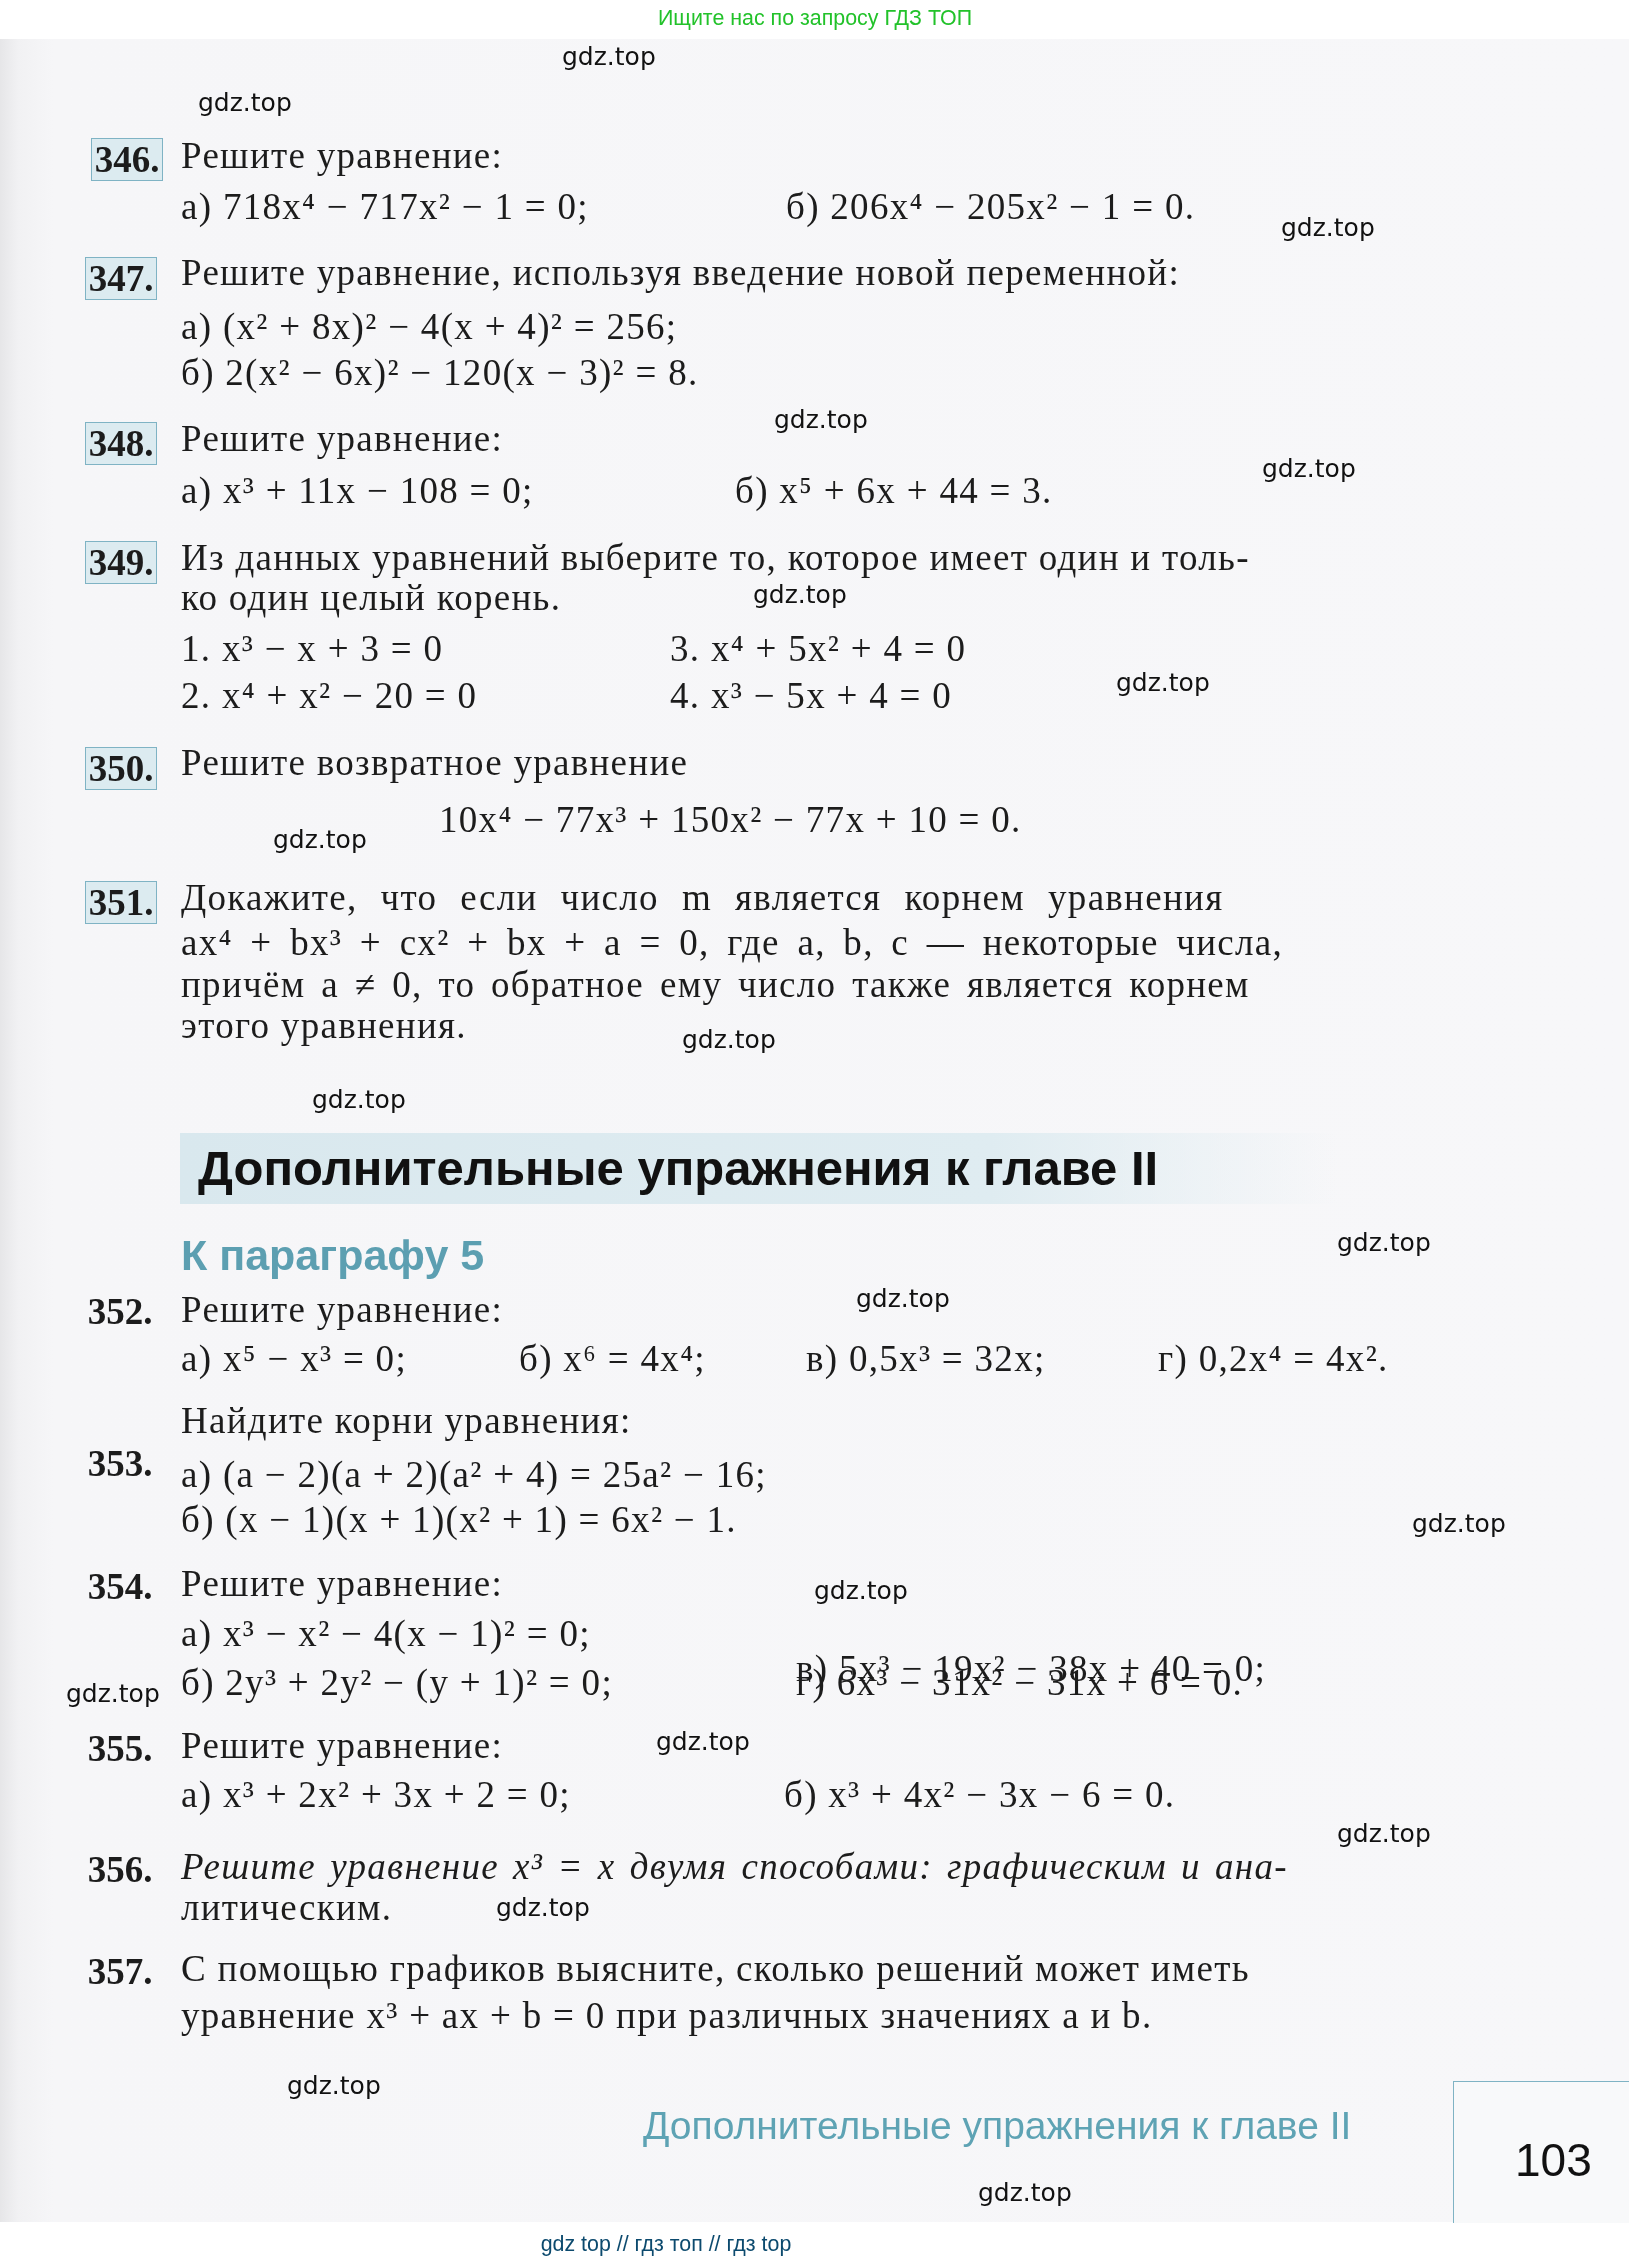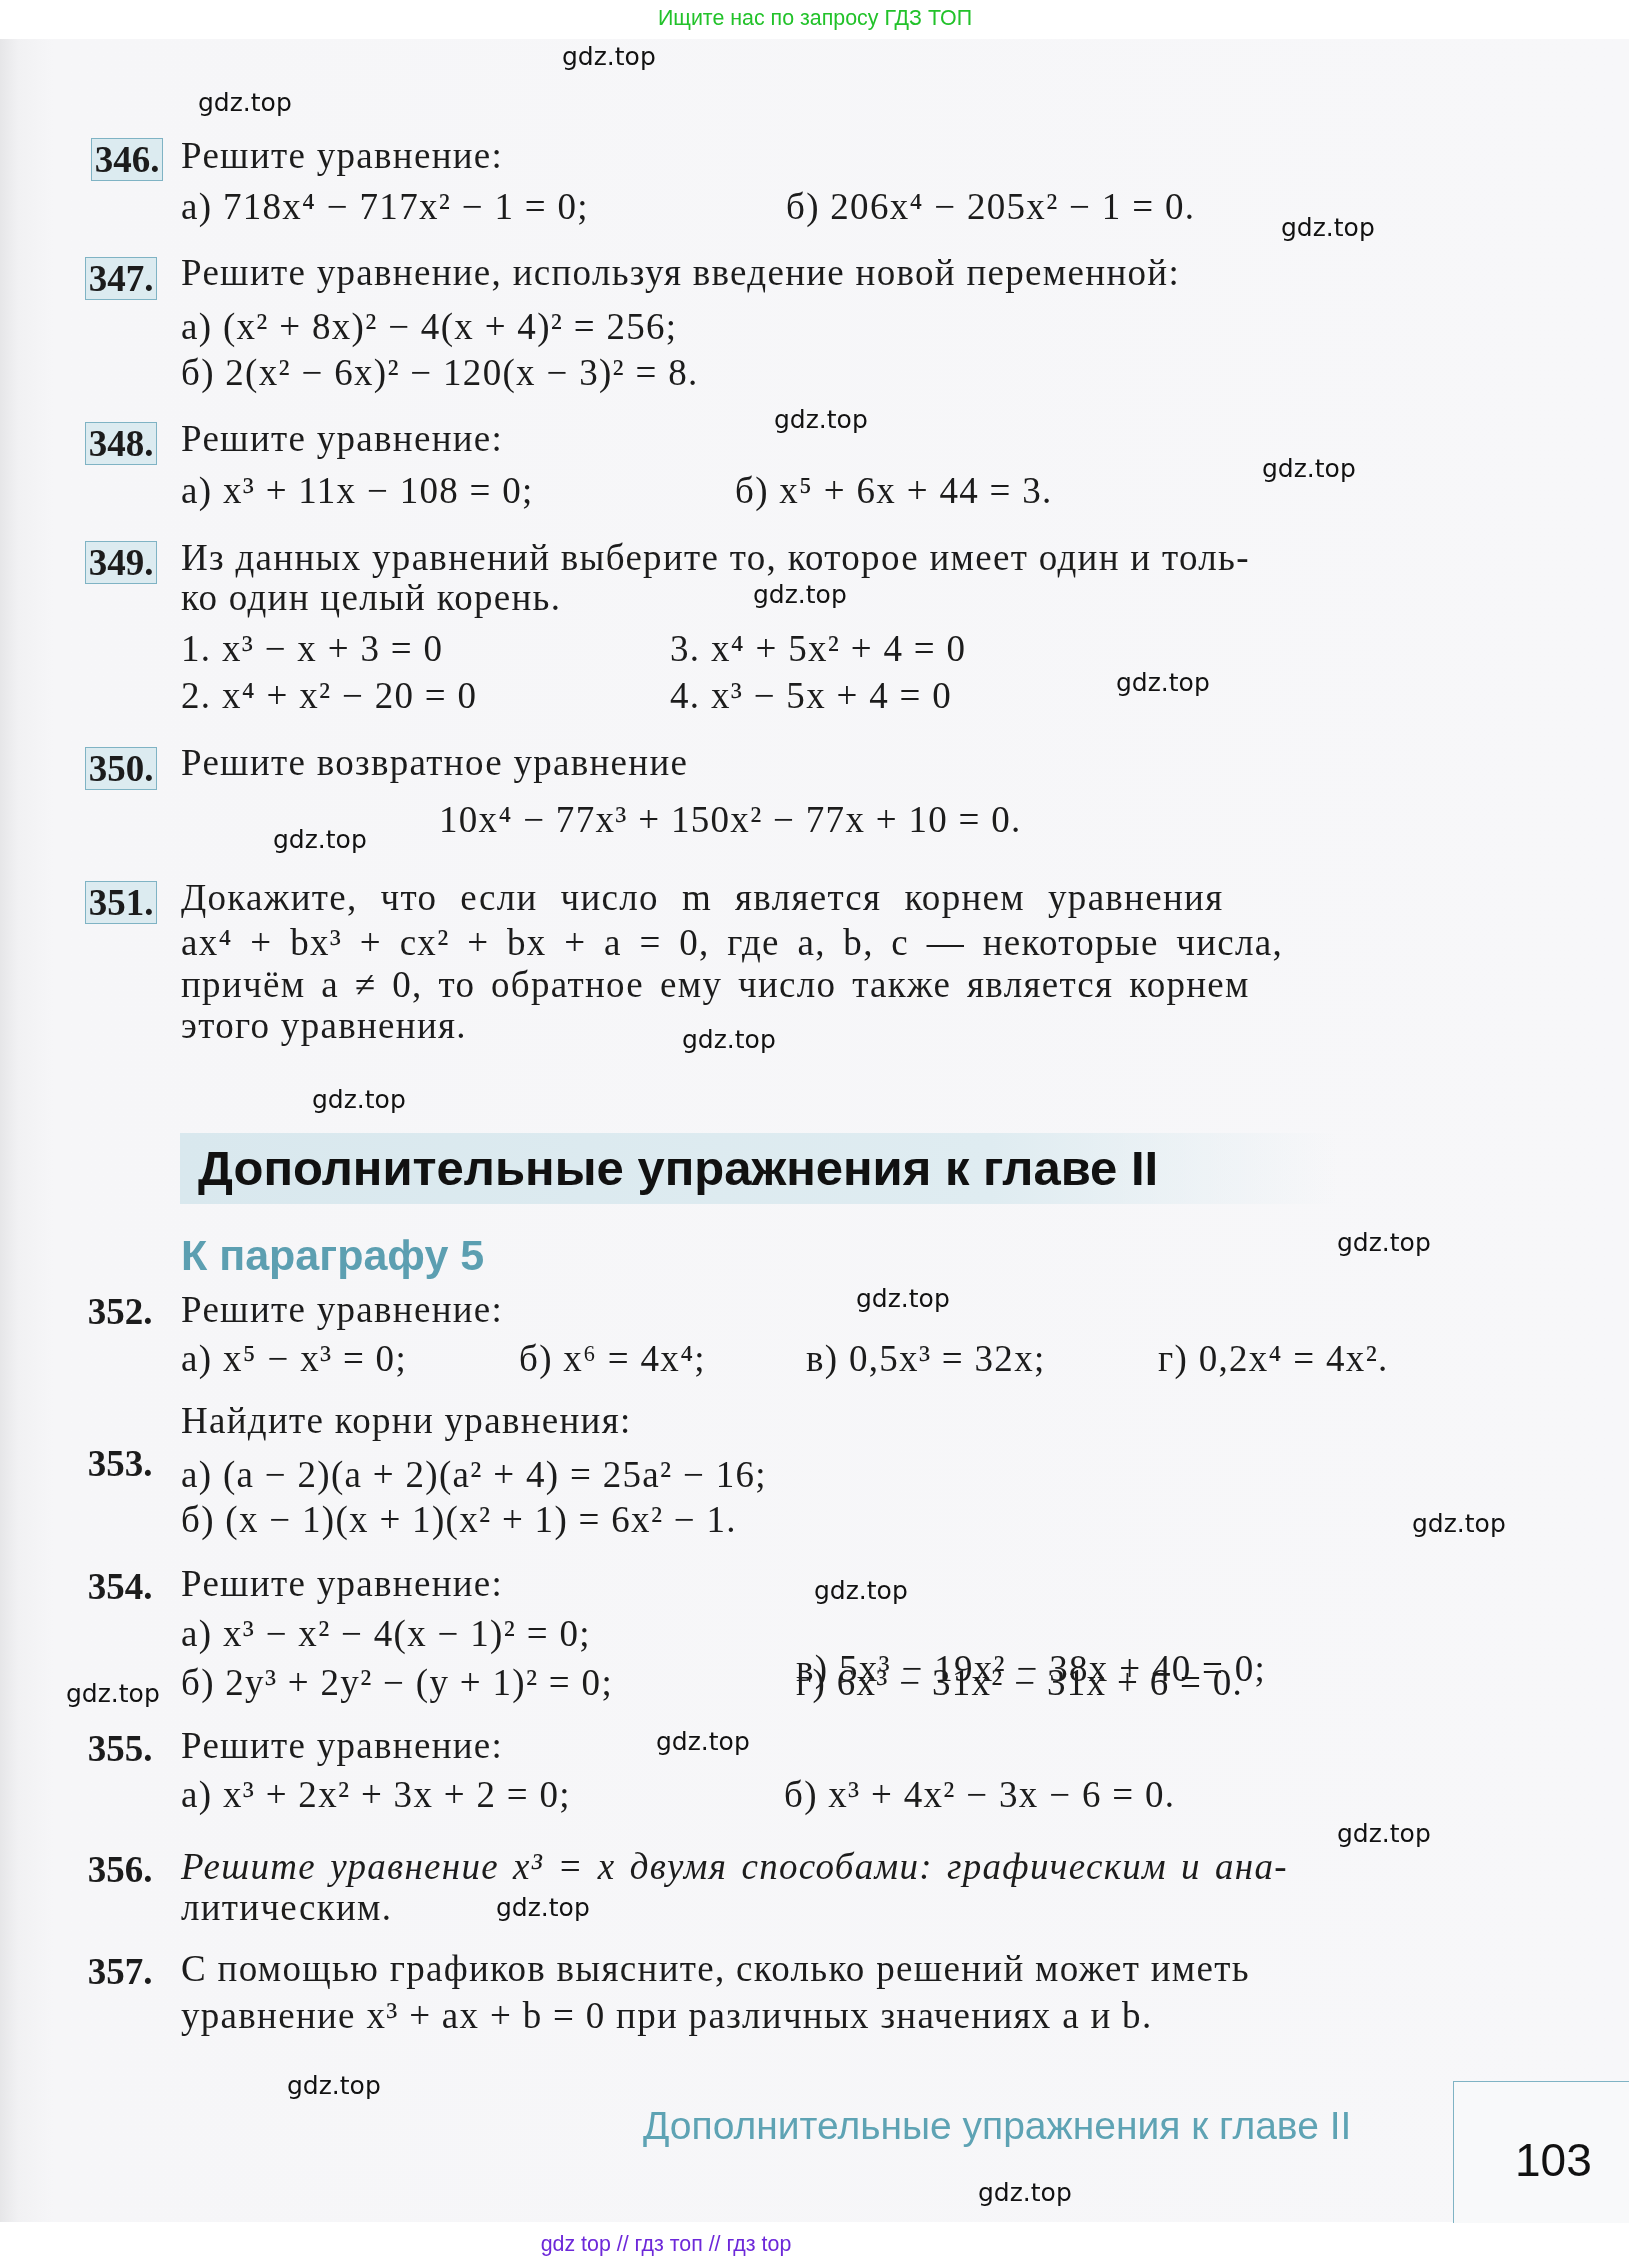--- a/index.html
+++ b/index.html
@@ -22,21 +22,21 @@
        font-weight:bold;font-size:43px;line-height:50px;color:#5c9fb1;white-space:nowrap;}
   .wm{position:absolute;font-family:"DejaVu Sans","Liberation Sans",sans-serif;font-size:25px;
        line-height:28.5px;color:#111;white-space:nowrap;}
   .footer-title{position:absolute;left:643px;top:2103px;font-family:"Liberation Sans",sans-serif;
        font-size:39px;line-height:46px;color:#5ea3b4;white-space:nowrap;}
   .pgbox{position:absolute;left:1453px;top:2081px;width:177px;height:141px;
        border-left:1.8px solid #7fb3c4;border-top:1.8px solid #7fb3c4;background:#f8f9fa;}
   .pgnum{position:absolute;left:1515px;top:2134px;font-family:"Liberation Sans",sans-serif;
        font-size:46px;line-height:53px;color:#111;}
   .banner-bot{position:absolute;left:0;top:2228px;width:1332px;height:36px;text-align:center;
-       font-family:"Liberation Sans",sans-serif;font-size:21.4px;line-height:32px;color:#6d28d9;}
+       font-family:"Liberation Sans",sans-serif;font-size:21.4px;line-height:32px;color:#0c4a6e;}
 </style>
 </head>
 <body>
 
 <div class="banner-top">Ищите нас по запросу ГДЗ ТОП</div>
 
 <div class="page"></div>
 
 <div class="num boxed" style="left:85px;top:138px;margin-left:6px;">346.</div>
 <div class="ln" style="left:181px;top:134px;">Решите уравнение:</div>

